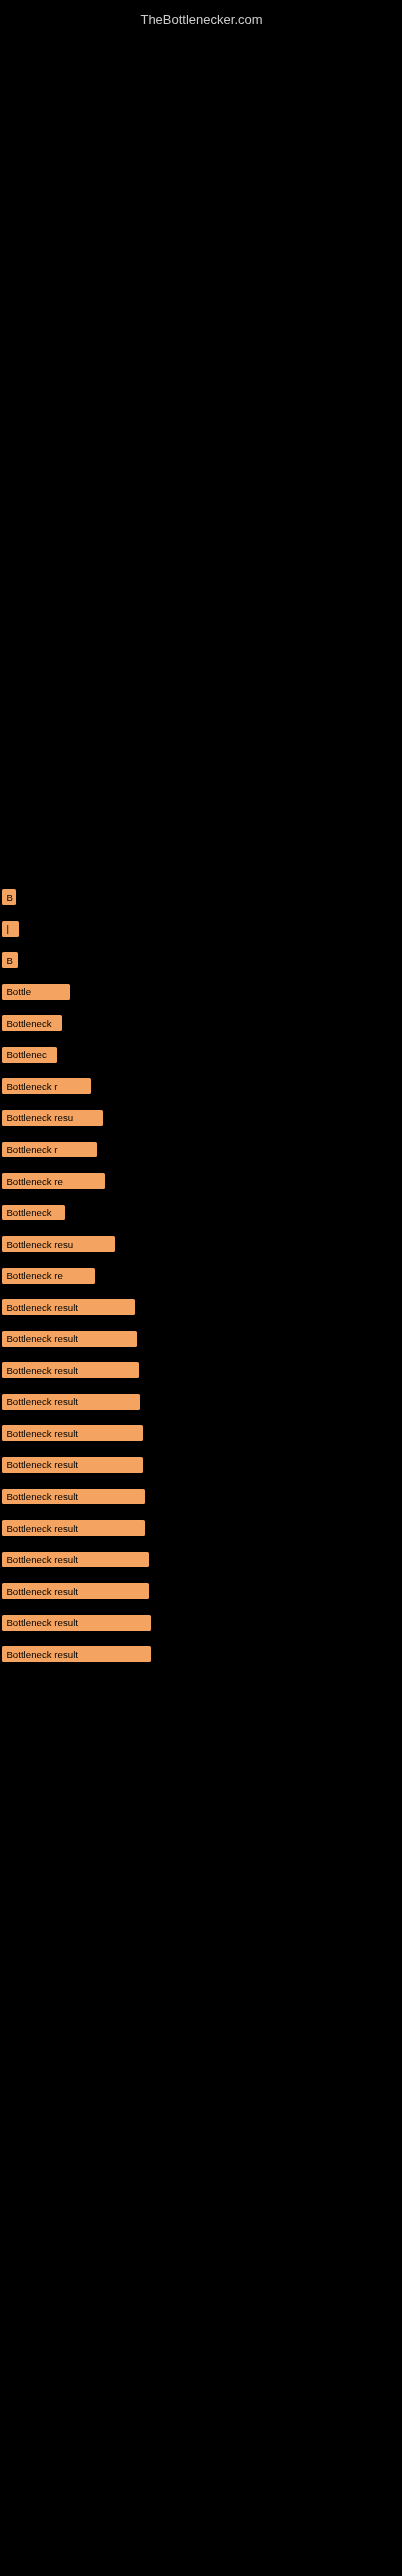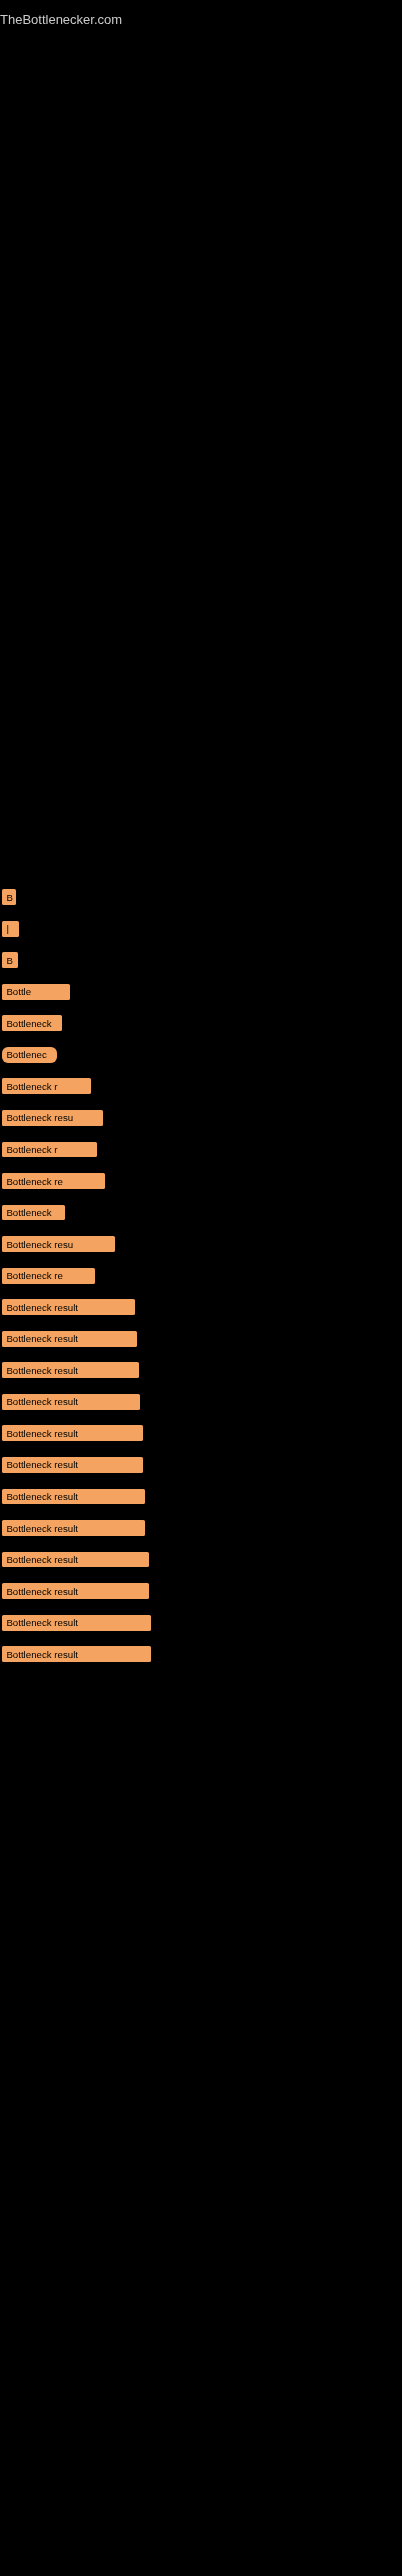--- a/index.html
+++ b/index.html
@@ -11,21 +11,21 @@
     body {
       background-color: #000;
       width: 403px;
       min-height: 2576px;
       font-family: Arial, sans-serif;
       position: relative;
     }
 
     .site-title {
       color: #ccc;
-      text-align: left;
+      text-align: center;
       font-size: 13px;
       padding: 8px 0;
       position: absolute;
       top: 4px;
       left: 0;
       right: 0;
     }
 
     .bottleneck-bars-container {
       position: absolute;
@@ -48,21 +48,21 @@
       border-radius: 1.6px;
       white-space: nowrap;
       overflow: hidden;
     }
 
     .bar-s1 { width: 14.5px; }
     .bar-s2 { width: 17.7px; }
     .bar-s3 { width: 16px; }
     .bar-s4 { width: 68px; }
     .bar-s5 { width: 60px; }
-    .bar-s6 { width: 55px; border-radius: 6px; }
+    .bar-s6 { width: 55px; }
     .bar-s7 { width: 89px; }
     .bar-s8 { width: 101px; }
     .bar-s9 { width: 95px; }
     .bar-s10 { width: 103px; }
     .bar-s11 { width: 63px; }
     .bar-s12 { width: 113px; }
     .bar-s13 { width: 93px; }
     .bar-s14 { width: 133px; }
     .bar-s15 { width: 135px; }
     .bar-s16 { width: 137px; }

